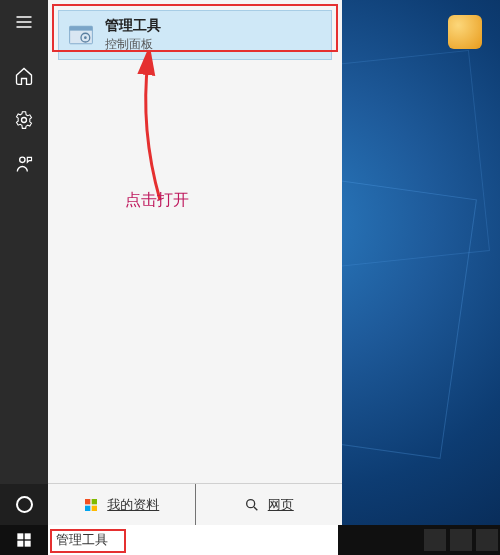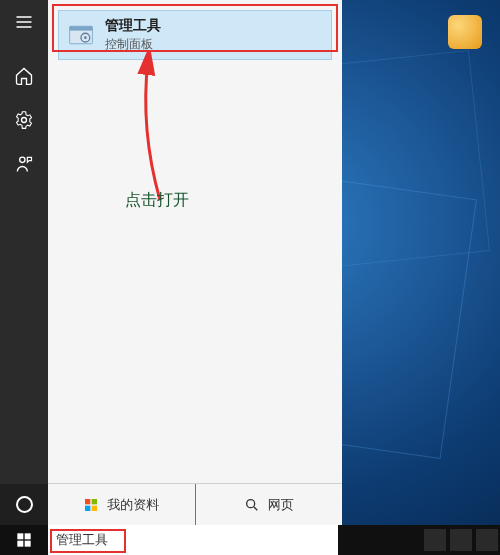--- a/index.html
+++ b/index.html
@@ -89,41 +89,42 @@
     .arrow-svg {
       position: absolute;
       left: 120px; top: 50px;
       width: 70px; height: 170px;
       z-index: 5;
       pointer-events: none;
     }
     .annot-label {
       position: absolute;
       left: 125px; top: 190px;
-      color: #14532d;
+      color: #be185d;
       font-size: 16px;
       z-index: 5;
       pointer-events: none;
     }
     .panel-content { flex: 1; }
     .tabbar {
       display: flex;
       border-top: 1px solid #d0d0d0;
       background: #f5f5f5;
       height: 42px;
     }
     .tab {
       flex: 1;
       display: flex;
       align-items: center;
       justify-content: center;
       gap: 8px;
       font-size: 13px;
       color: #333;
       cursor: pointer;
+      text-decoration: underline;
     }
     .tab + .tab { border-left: 1px solid #737373; }
     .tab svg { width: 16px; height: 16px; }
     .cortana-circle {
       position: absolute;
       left: 0; top: 484px;
       width: 48px; height: 41px;
       background: #1f1f1f;
       display: flex; align-items: center; justify-content: center;
       z-index: 3;

